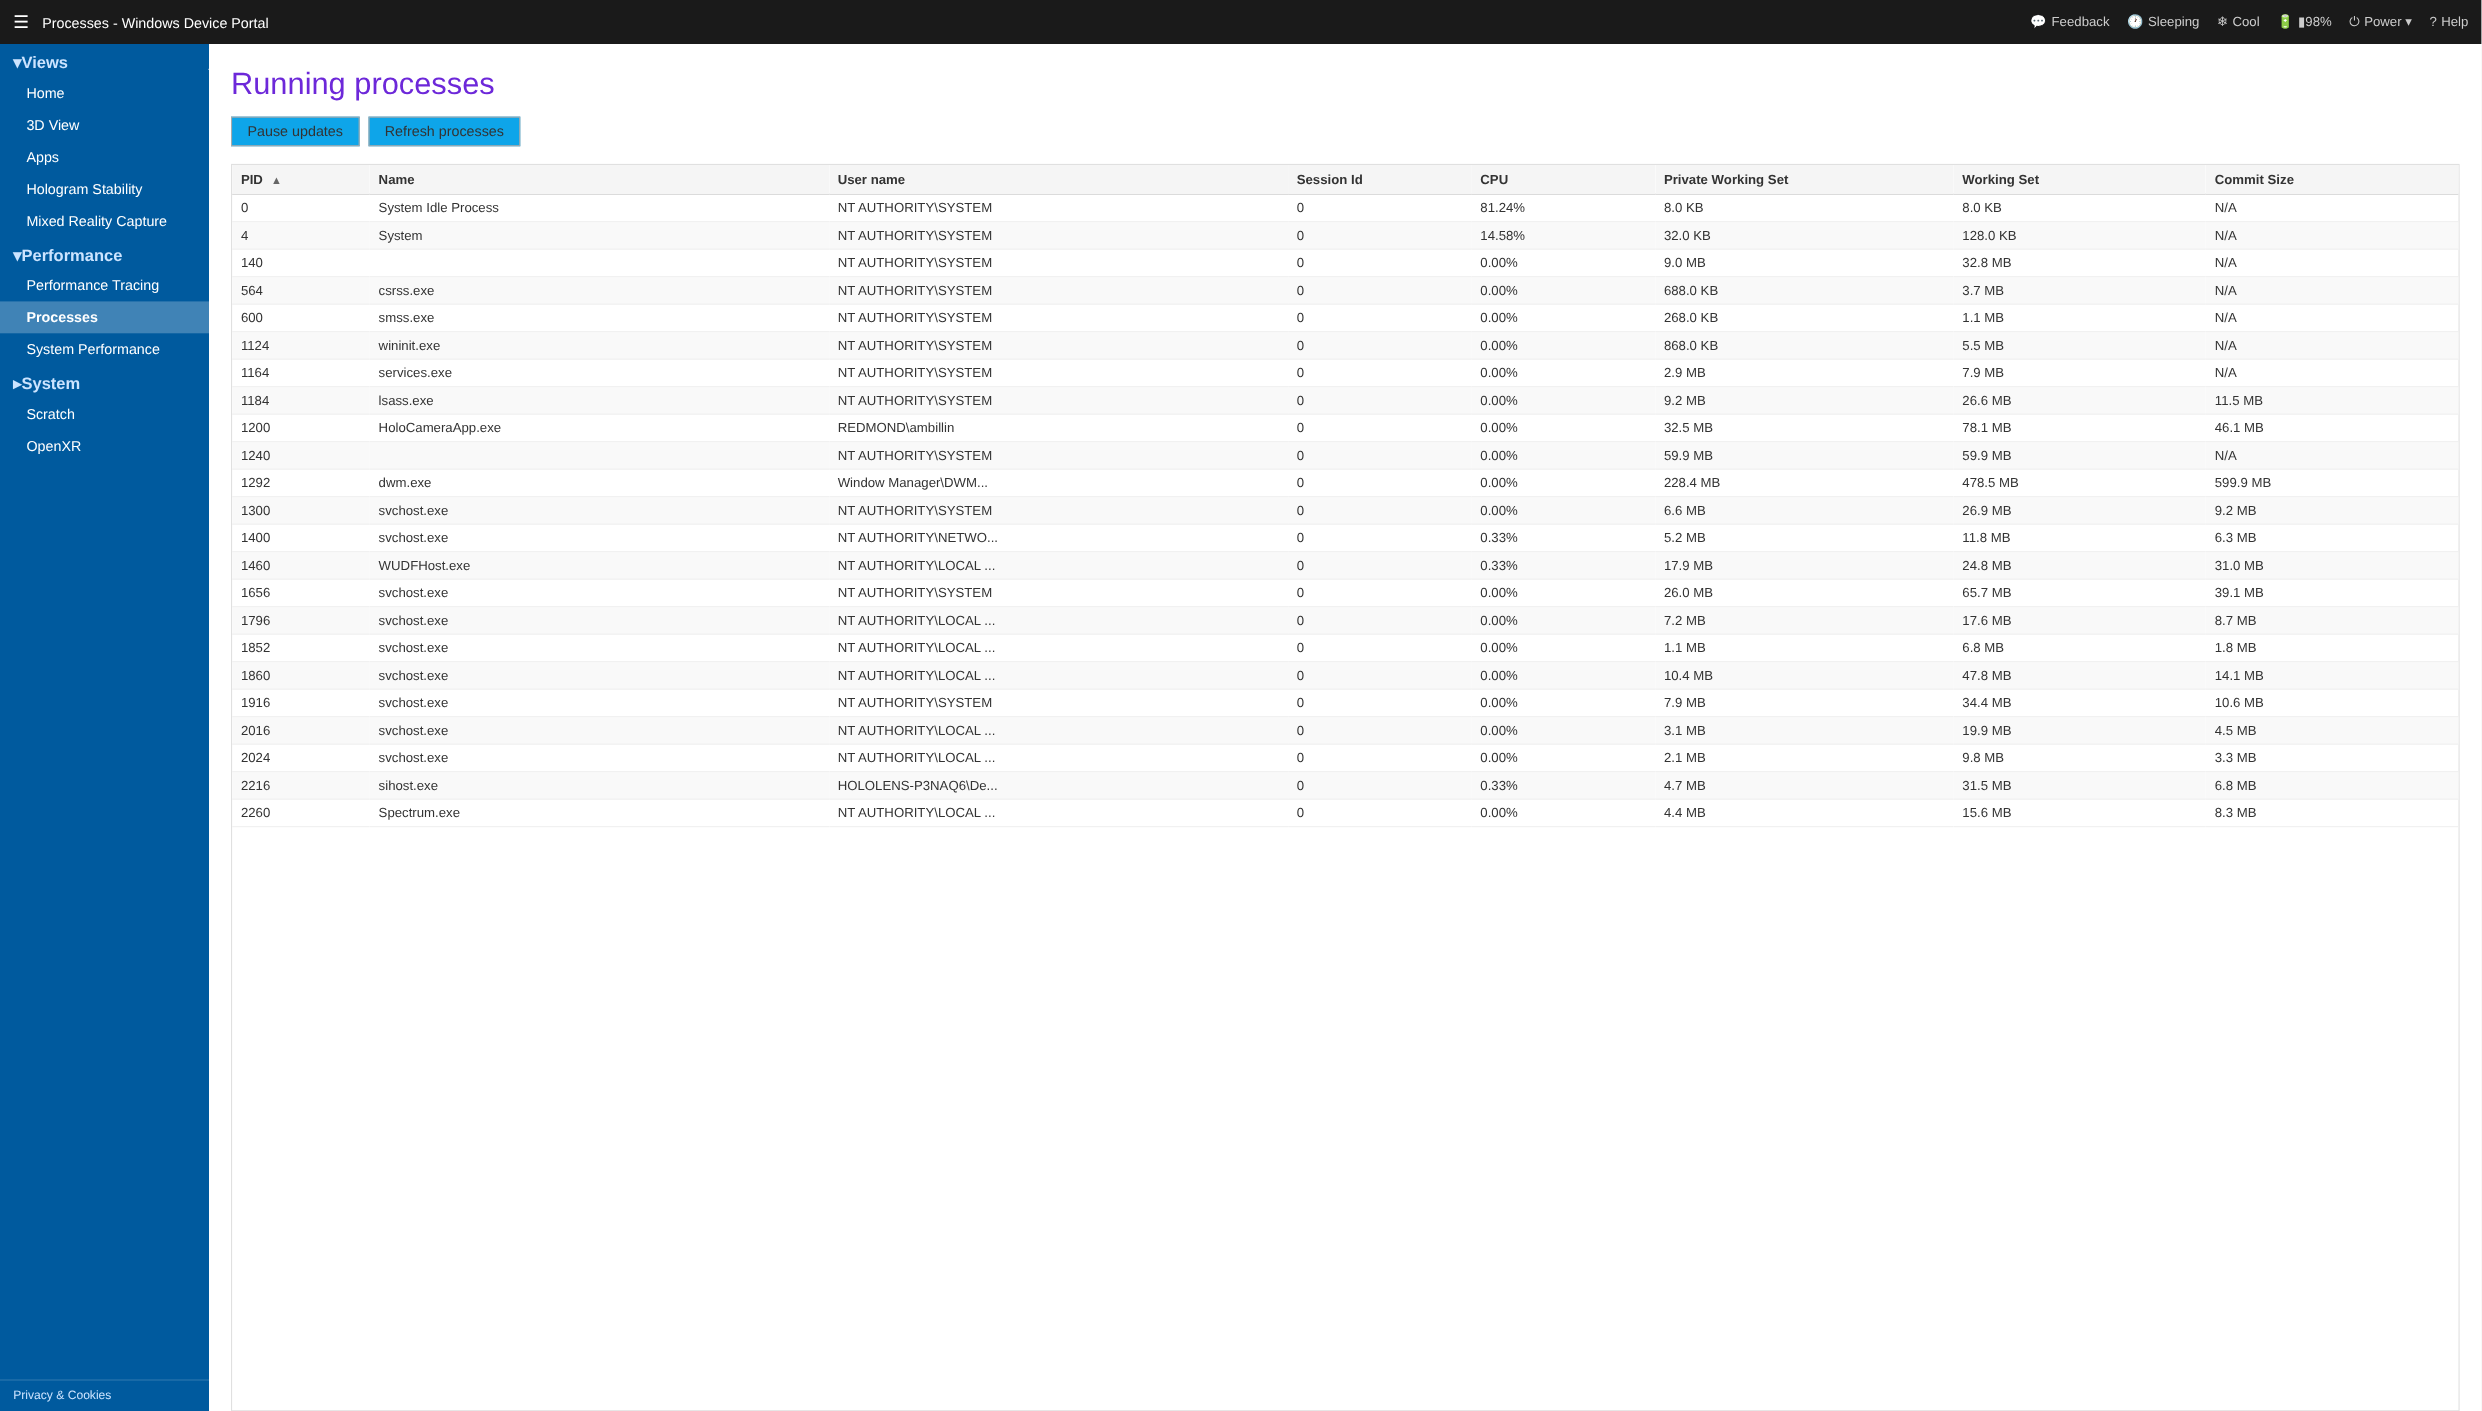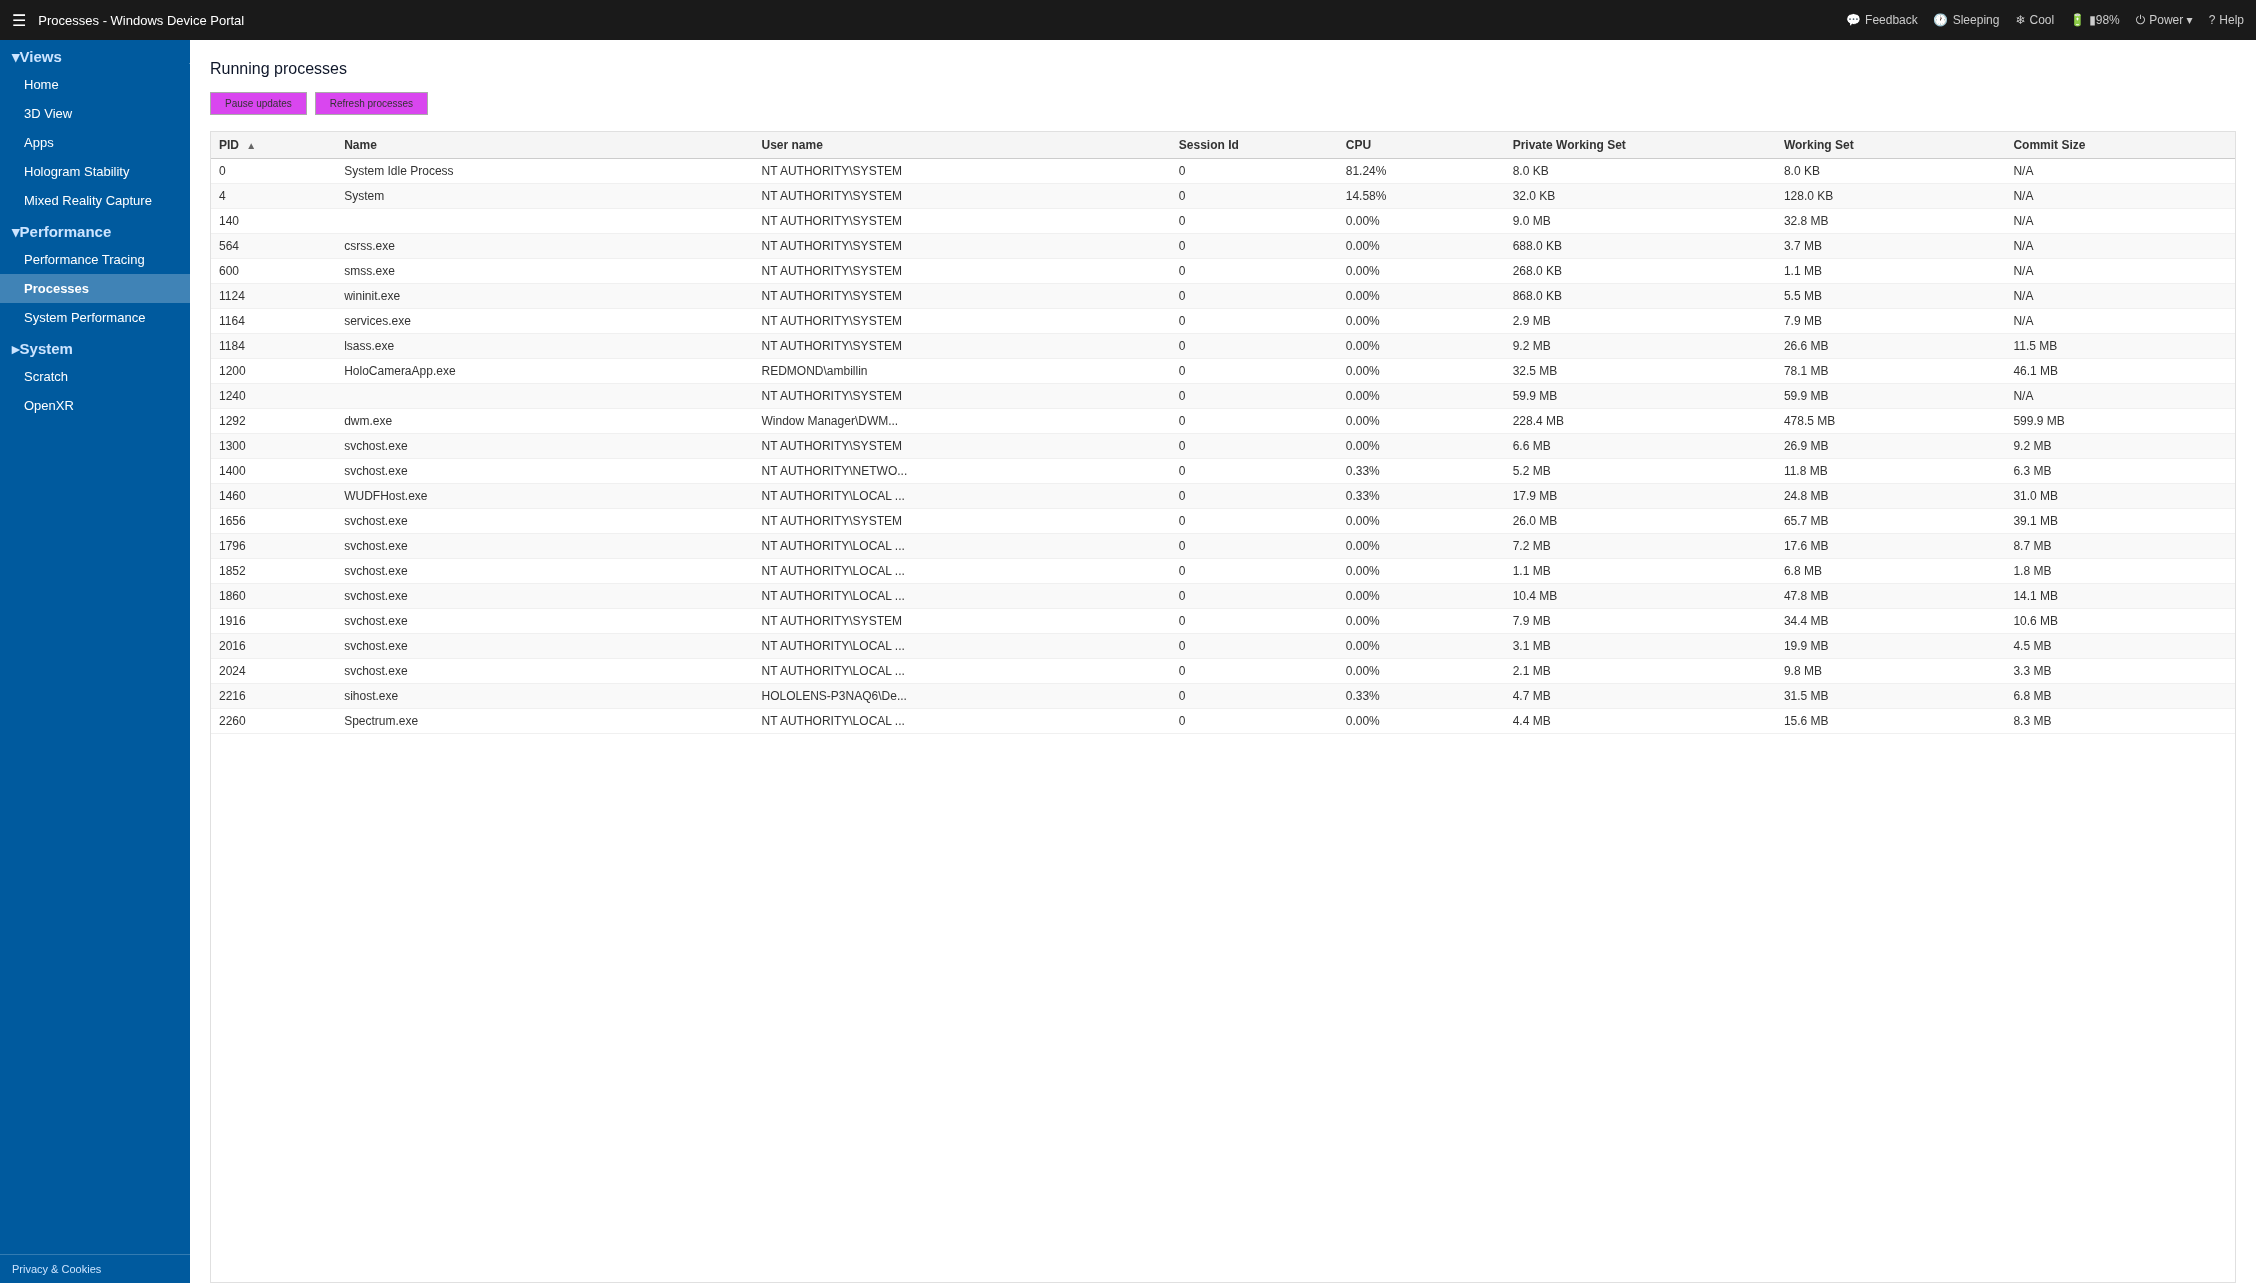--- a/index.html
+++ b/index.html
@@ -79,32 +79,32 @@
     
     #content {
       flex: 1;
       background: #fff;
       overflow: hidden;
       display: flex;
       flex-direction: column;
       padding: 20px 20px 0 20px;
     }
     #content h1 {
-      font-size: 16px;
+      font-size: 28px;
       font-weight: 300;
       margin-bottom: 14px;
-      color: #0f172a;
+      color: #6d28d9;
     }
     .toolbar { display: flex; gap: 8px; margin-bottom: 16px; }
     .btn {
       padding: 5px 14px;
       border: 1px solid #aaa;
-      background: #d946ef;
-      cursor: pointer;
-      font-size: 10px;
+      background: #0ea5e9;
+      cursor: pointer;
+      font-size: 13px;
       color: #333;
     }
 
     
     .table-wrapper {
       flex: 1;
       overflow-y: auto;
       border: 1px solid #e0e0e0;
       position: relative;
     }

